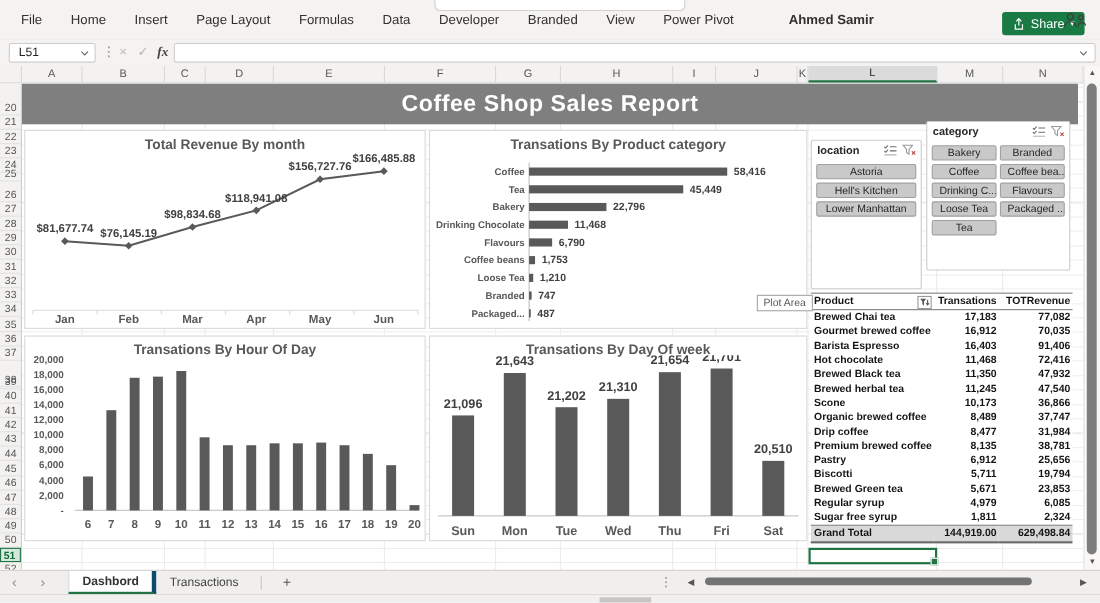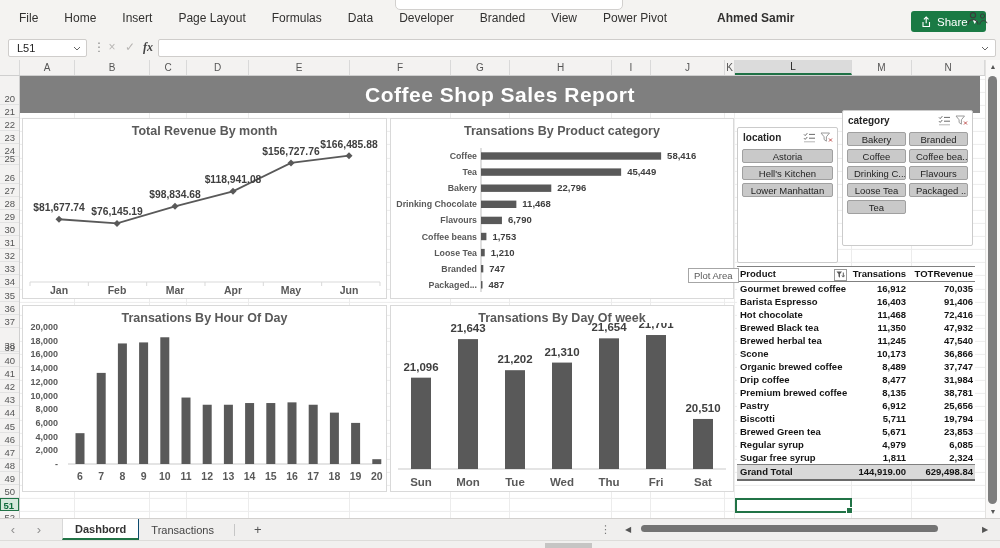--- a/index.html
+++ b/index.html
@@ -85,21 +85,21 @@
   
   .vscroll{position:absolute;left:985px;top:60px;width:15px;height:458px;background:#f9f8f7;border-left:1px solid #e3e2e0;box-sizing:border-box;}
   .vs-up,.vs-dn{position:absolute;left:0;width:14px;text-align:center;font-size:7px;color:#555;}
   .vs-up{top:3px;} .vs-dn{bottom:3px;}
   .vs-thumb{position:absolute;left:2px;width:9px;top:16px;bottom:14px;background:#7d7d7d;border-radius:5px;}
   
   .tabbar{position:absolute;left:0;top:518px;width:1000px;height:22px;background:#f0efee;border-top:1px solid #d2d0ce;
       display:flex;align-items:stretch;box-sizing:border-box;font-size:11px;}
   .tb-nav{width:26px;display:flex;align-items:center;justify-content:center;color:#8f8f8f;font-size:13px;}
   .tab{display:flex;align-items:center;padding:0 12px;color:#444;box-sizing:border-box;}
-  .tab.active{background:#fff;font-weight:bold;color:#333;border-left:1px solid #d8d8d8;border-right:1px solid #0c4a6e;
+  .tab.active{background:#fff;font-weight:bold;color:#333;border-left:1px solid #d8d8d8;border-right:4px solid #0c4a6e;
       border-bottom:2.5px solid #217346;margin-left:10px;}
   .tb-div{width:1px;height:12px;background:#c6c6c6;align-self:center;margin:0 8px;}
   .tb-plus{width:30px;display:flex;align-items:center;justify-content:center;color:#555;font-size:13px;}
   .hscroll{position:absolute;left:592px;top:518px;width:408px;height:22px;display:flex;align-items:center;box-sizing:border-box;padding:0 6px 0 8px;}
   .hs-dots{color:#777;font-size:11px;margin-right:8px;}
   .hs-arr{color:#555;font-size:8px;width:18px;text-align:center;}
   .hs-track{flex:1;height:8px;position:relative;}
   .hs-thumb{position:absolute;left:4px;right:38px;top:0;height:7px;background:#737373;border-radius:4px;}
   
   .statusbar{position:absolute;left:0;top:540px;width:1000px;height:8px;background:#f1f0ef;border-top:1px solid #dddcda;box-sizing:border-box;}
@@ -449,20 +449,25 @@
                   <svg width="9" height="9" viewBox="0 0 9 9">
                     <path d="M0.5 0.5h5.5l-2 2.6v3.6l-1.5-1.1V3.1z" fill="#595959"></path>
                     <path d="M7.3 1.5v4" stroke="#595959" stroke-width="1" fill="none"></path>
                     <path d="M6 4.5l1.3 1.6L8.6 4.5" fill="none" stroke="#595959" stroke-width="1"></path>
                   </svg>
                 </span></th>
               <th class="tnum">Transations</th>
               <th class="tnum">TOTRevenue</th>
             </tr>
             <tr>
+              <td class="tprod">Brewed Chai tea</td>
+              <td class="tnum">17,183</td>
+              <td class="tnum">77,082</td>
+            </tr>
+            <tr>
               <td class="tprod">Gourmet brewed coffee</td>
               <td class="tnum">16,912</td>
               <td class="tnum">70,035</td>
             </tr>
             <tr>
               <td class="tprod">Barista Espresso</td>
               <td class="tnum">16,403</td>
               <td class="tnum">91,406</td>
             </tr>
             <tr>

